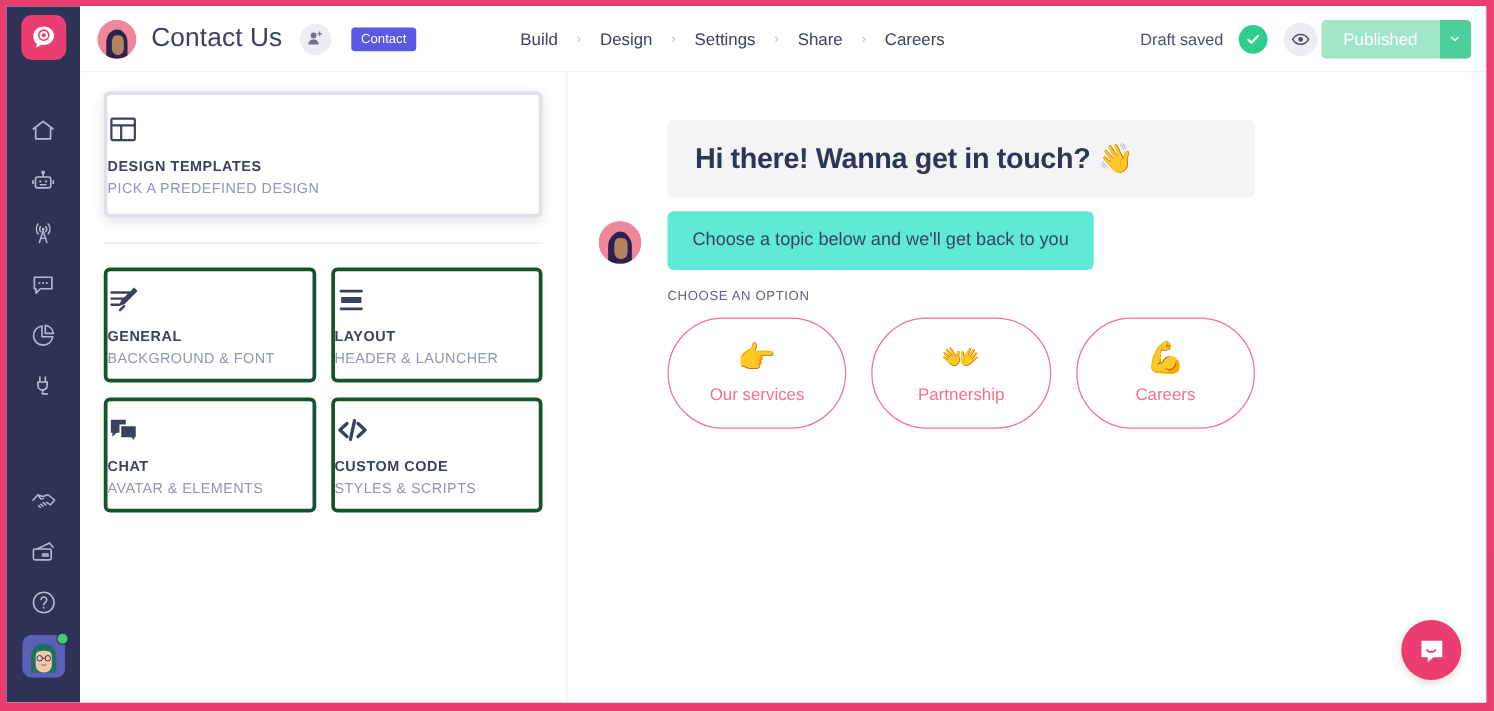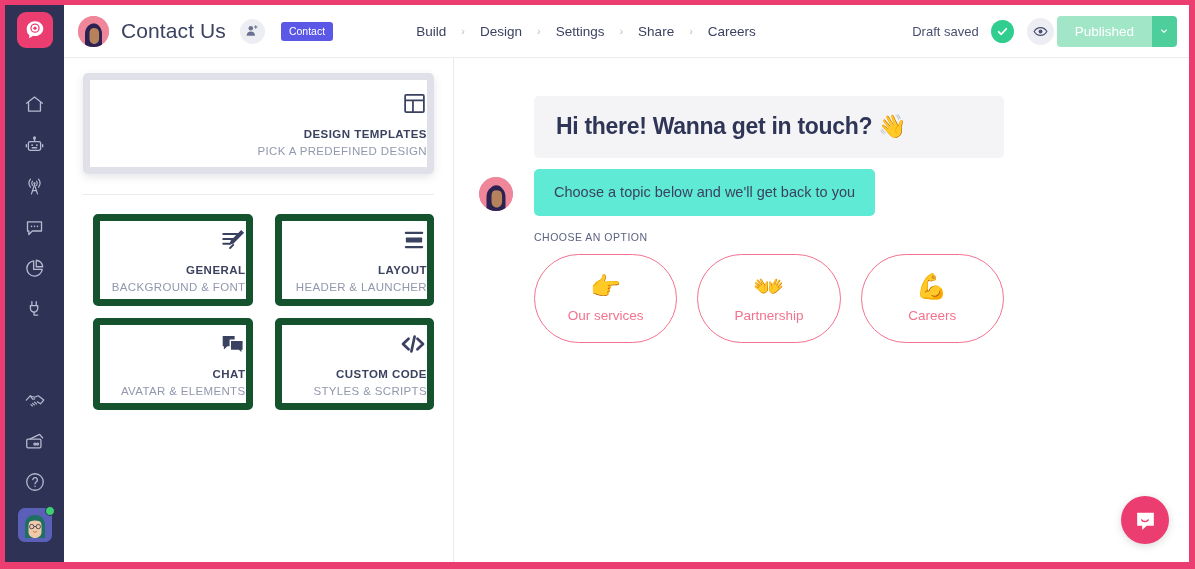--- a/index.html
+++ b/index.html
@@ -202,25 +202,25 @@
   
   .panel {
     width: 390px;
     flex: 0 0 390px;
     border-right: 1px solid #e9e9ee;
     padding: 15px 19px 0 19px;
     overflow: hidden;
   }
   .card {
     background: #fff;
-    border: 7px solid #14532d;
+    border: 3px solid #14532d;
     border-radius: 5px;
     display: flex;
     flex-direction: column;
-    align-items: flex-end;
+    align-items: flex-start;
     justify-content: center;
     cursor: pointer;
   }
   .card-wide {
     height: 101px;
     box-shadow: 0 3px 9px rgba(60,64,95,0.13);
     border-color: #e0e1e8;
   }
   .card-icon { margin-bottom: 11px; display: flex; align-items: center; justify-content: center; height: 26px; }
   .card-title {
@@ -238,21 +238,21 @@
   .panel-div {
     height: 1px;
     background: #e9e9ee;
     margin: 20px 0 19px;
   }
   .card-grid {
     display: grid;
     grid-template-columns: 1fr 1fr;
     gap: 12px;
   }
-  .card-sm { height: 92px; margin-left: 10px; }
+  .card-sm { height: 92px; }
 
   
   .preview {
     flex: 1 1 auto;
     position: relative;
     background: #fff;
     padding: 38px 0 0 0;
     min-width: 0;
     overflow: hidden;
   }

